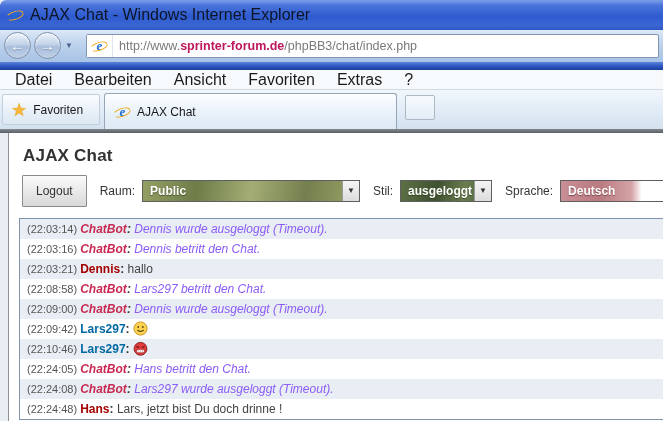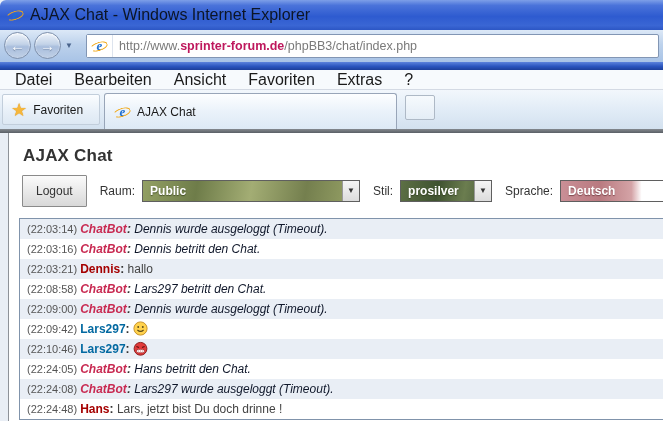--- a/index.html
+++ b/index.html
@@ -108,21 +108,21 @@
   .chat-box { position:absolute; left:10px; top:85px; width:660px;
     border:1px solid #8093ab; background:#fff; }
   .chat-row { height:20px; line-height:20px; padding-left:7px; font-size:12px;
     white-space:nowrap; overflow:hidden; }
   .chat-row.shaded { background:#e9eef5; }
   .chat-row .ts { font-size:11px; color:#555; }
   .chat-row .user { font-weight:bold; }
   .chat-row .colon { font-weight:bold; color:#333; }
   .chat-row.bot .user { color:#c82a52; font-style:italic; }
   .chat-row.bot .colon { font-style:italic; }
-  .chat-row.bot .msg { color:#0f172a; font-style:italic; }
+  .chat-row.bot .msg { color:#8b5cf6; font-style:italic; }
   .chat-row.user-red .user { color:#a50000; }
   .chat-row.user-dark .user { color:#0369a1; }
   .chat-row .msg { color:#444; }
   .emoticon svg { vertical-align:-3px; }
 </style>
 </head>
 <body>
 
 <div class="window">
 
@@ -172,21 +172,21 @@
 
       <div class="controls-row">
         <button class="logout-button">Logout</button>
         <span class="ctl-label">Raum:</span>
         <div class="fake-select select-room">
           <span class="fs-value">Public</span>
           <span class="fs-arrow">▼</span>
         </div>
         <span class="ctl-label">Stil:</span>
         <div class="fake-select select-style">
-          <span class="fs-value">prosilver</span>
+          <span class="fs-value">ausgeloggt</span>
           <span class="fs-arrow">▼</span>
         </div>
         <span class="ctl-label">Sprache:</span>
         <div class="fake-select select-lang">
           <span class="fs-value">Deutsch</span>
 
         </div>
       </div>
 
       <div class="chat-box">

